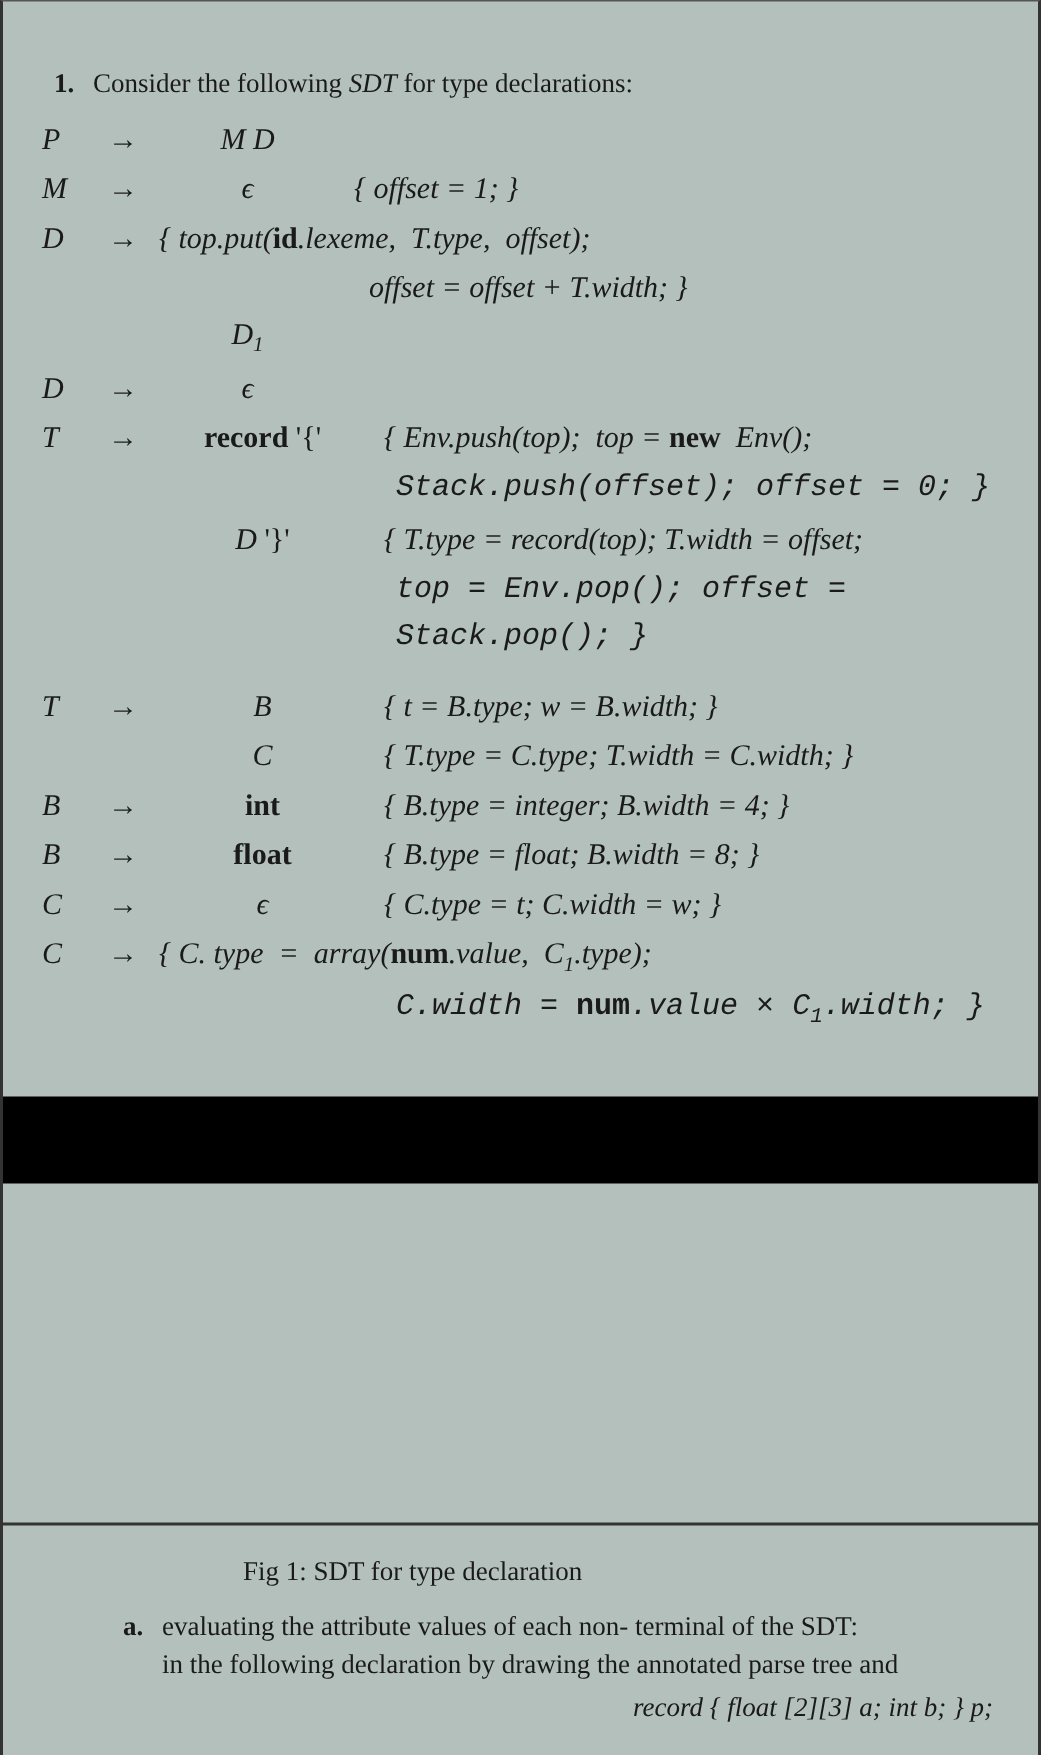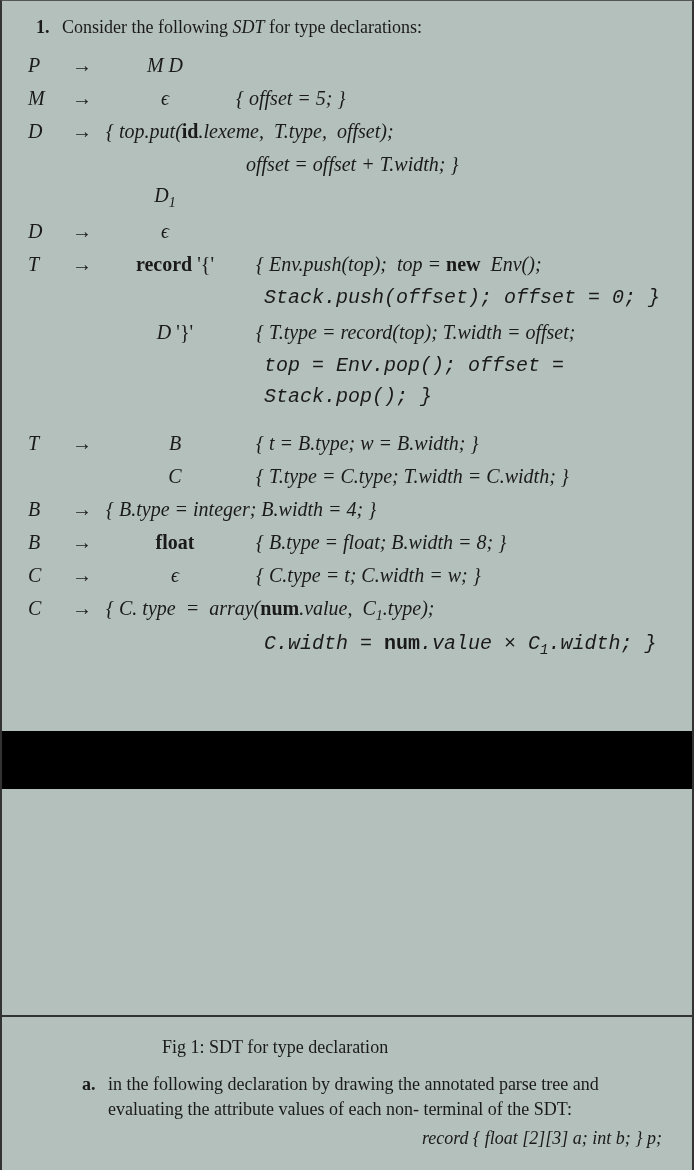--- a/index.html
+++ b/index.html
@@ -18,21 +18,21 @@
     }
     .page {
       border-left: 2px solid #333;
       border-right: 2px solid #333;
       border-top: 1px solid #555;
       width: 100%;
       height: 100%;
       position: relative;
     }
     .content {
-      padding: 16px 22px 0 22px;
+      padding: 44px 22px 0 22px;
     }
     .question-header {
       font-size: 18px;
       margin-bottom: 12px;
       padding-left: 12px;
     }
     .question-header .num {
       font-weight: bold;
       margin-right: 8px;
     }
@@ -154,21 +154,21 @@
       <div class="grammar-row">
         <span class="lhs">P</span>
         <span class="arrow">→</span>
         <span class="rhs">M D</span>
       </div>
 
       <div class="grammar-row">
         <span class="lhs">M</span>
         <span class="arrow">→</span>
         <span class="rhs">ϵ</span>
-        <span class="actions">{ offset = 5; }</span>
+        <span class="actions">{ offset = 1; }</span>
       </div>
 
       <div class="grammar-row">
         <span class="lhs">D</span>
         <span class="arrow">→</span>
         <span class="actions">{ <i>top.put</i>(<span class="bold">id</span>.<i>lexeme</i>,&nbsp;&nbsp;<i>T.type</i>,&nbsp;&nbsp;<i>offset</i>);</span>
       </div>
       <div class="action-line2">offset  =  offset + T.width; }</div>
 
       <div class="grammar-row">
@@ -213,20 +213,21 @@
       <div class="grammar-row">
         <span class="lhs"></span>
         <span class="arrow"></span>
         <span class="rhs rhs-wide">C</span>
         <span class="actions">{ T.type = C.type; T.width = C.width; }</span>
       </div>
 
       <div class="grammar-row">
         <span class="lhs">B</span>
         <span class="arrow">→</span>
+        <span class="rhs rhs-wide"><span class="bold">int</span></span>
         <span class="actions">{ B.type = integer;  B.width = 4; }</span>
       </div>
 
       <div class="grammar-row">
         <span class="lhs">B</span>
         <span class="arrow">→</span>
         <span class="rhs rhs-wide"><span class="bold">float</span></span>
         <span class="actions">{ B.type = float;  B.width = 8; }</span>
       </div>
 
@@ -247,19 +248,19 @@
     </div>
   </div>
 
   <div class="black-bar"></div>
 
   <div class="bottom-section">
     <div class="fig-caption">Fig 1: SDT  for type declaration</div>
     <div class="sub-question">
       <div class="sub-letter">a.</div>
       <div class="sub-body">
+        <div>evaluating the attribute values of each non- terminal of the SDT:</div>
         <div>in the following declaration by drawing the annotated parse tree and</div>
-        <div>evaluating the attribute values of each non- terminal of the SDT:</div>
         <div class="sub-code">record { float [2][3] a;  int b;  } p;</div>
       </div>
     </div>
   </div>
 </div>
 
 </body></html>

